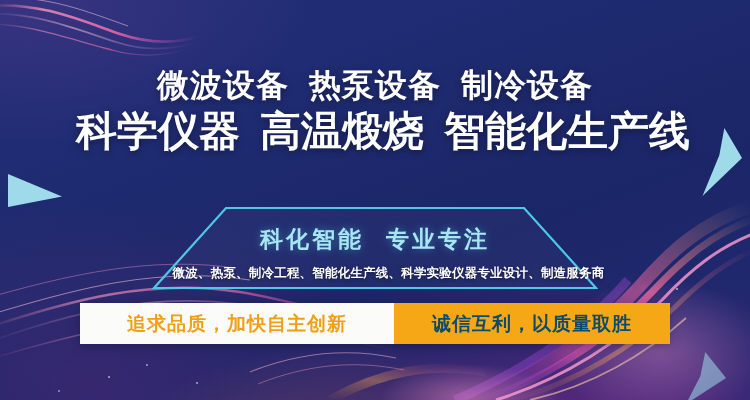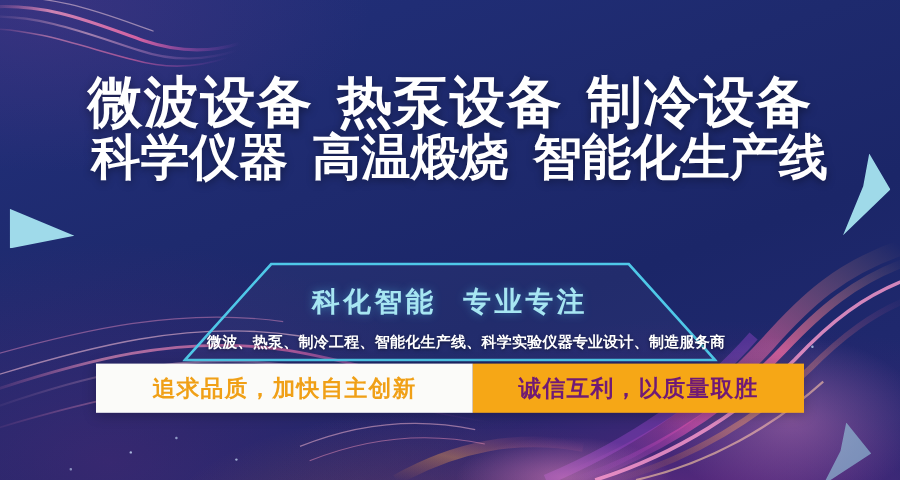--- a/index.html
+++ b/index.html
@@ -17,30 +17,30 @@
       radial-gradient(ellipse 400px 200px at 5% 2%, rgba(110,60,140,0.30) 0%, rgba(29,42,110,0) 68%),
       linear-gradient(160deg,#22307c 0%,#1e2a6e 38%,#1b2668 62%,#232a72 100%);
   }
   .layer{position:absolute;inset:0;pointer-events:none;}
   .hl-wrap{
     position:absolute;left:0;right:0;top:62px;
     text-align:center;z-index:6;
   }
   .hl{
     color:#ffffff;font-weight:bold;
-    font-size:46px;line-height:46px;letter-spacing:1px;
+    font-size:32px;line-height:46px;letter-spacing:1px;
     text-shadow:0 2px 7px rgba(0,0,0,.40);
     white-space:nowrap;
   }
   .hl .gap{display:inline-block;width:20px;}
   .hl.row2{font-size:41px;letter-spacing:0px;margin-left:16px;}
 
   
   .trap-wrap{
-    position:absolute;left:152px;top:218px;width:446px;height:84px;z-index:5;
+    position:absolute;left:152px;top:206px;width:446px;height:84px;z-index:5;
   }
   .trap-svg{position:absolute;inset:0;}
   .trap-inner{
     position:absolute;inset:0;display:flex;flex-direction:column;
     align-items:center;justify-content:flex-start;padding-top:18px;
     box-sizing:border-box;
   }
   .slogan{
     color:#a7e6f2;font-size:23px;font-weight:bold;letter-spacing:3px;
     white-space:nowrap;text-shadow:0 0 8px rgba(80,200,235,.45);
@@ -56,21 +56,21 @@
   
   .bars{
     position:absolute;left:80px;top:303px;width:590px;height:41px;
     display:flex;z-index:7;box-shadow:0 2px 10px rgba(0,0,0,.25);
   }
   .bar{
     display:flex;align-items:center;justify-content:center;
     font-size:19px;font-weight:bold;letter-spacing:1px;white-space:nowrap;
   }
   .bar-left{width:339px;background:#fbfbf9;color:#f0a017;}
-  .bar-right{width:298px;background:#f6a716;color:#701a75;}
+  .bar-right{width:298px;background:#f6a716;color:#0c4a6e;}
 
   
   .tri-left{
     position:absolute;left:8px;top:174px;width:54px;height:33px;z-index:4;
     background:#a6e4f0;
     clip-path:polygon(0% 0%,100% 68%,0% 100%);
     opacity:.95;
   }
   .chev-right-a{
     position:absolute;left:700px;top:128px;width:42px;height:68px;z-index:4;

